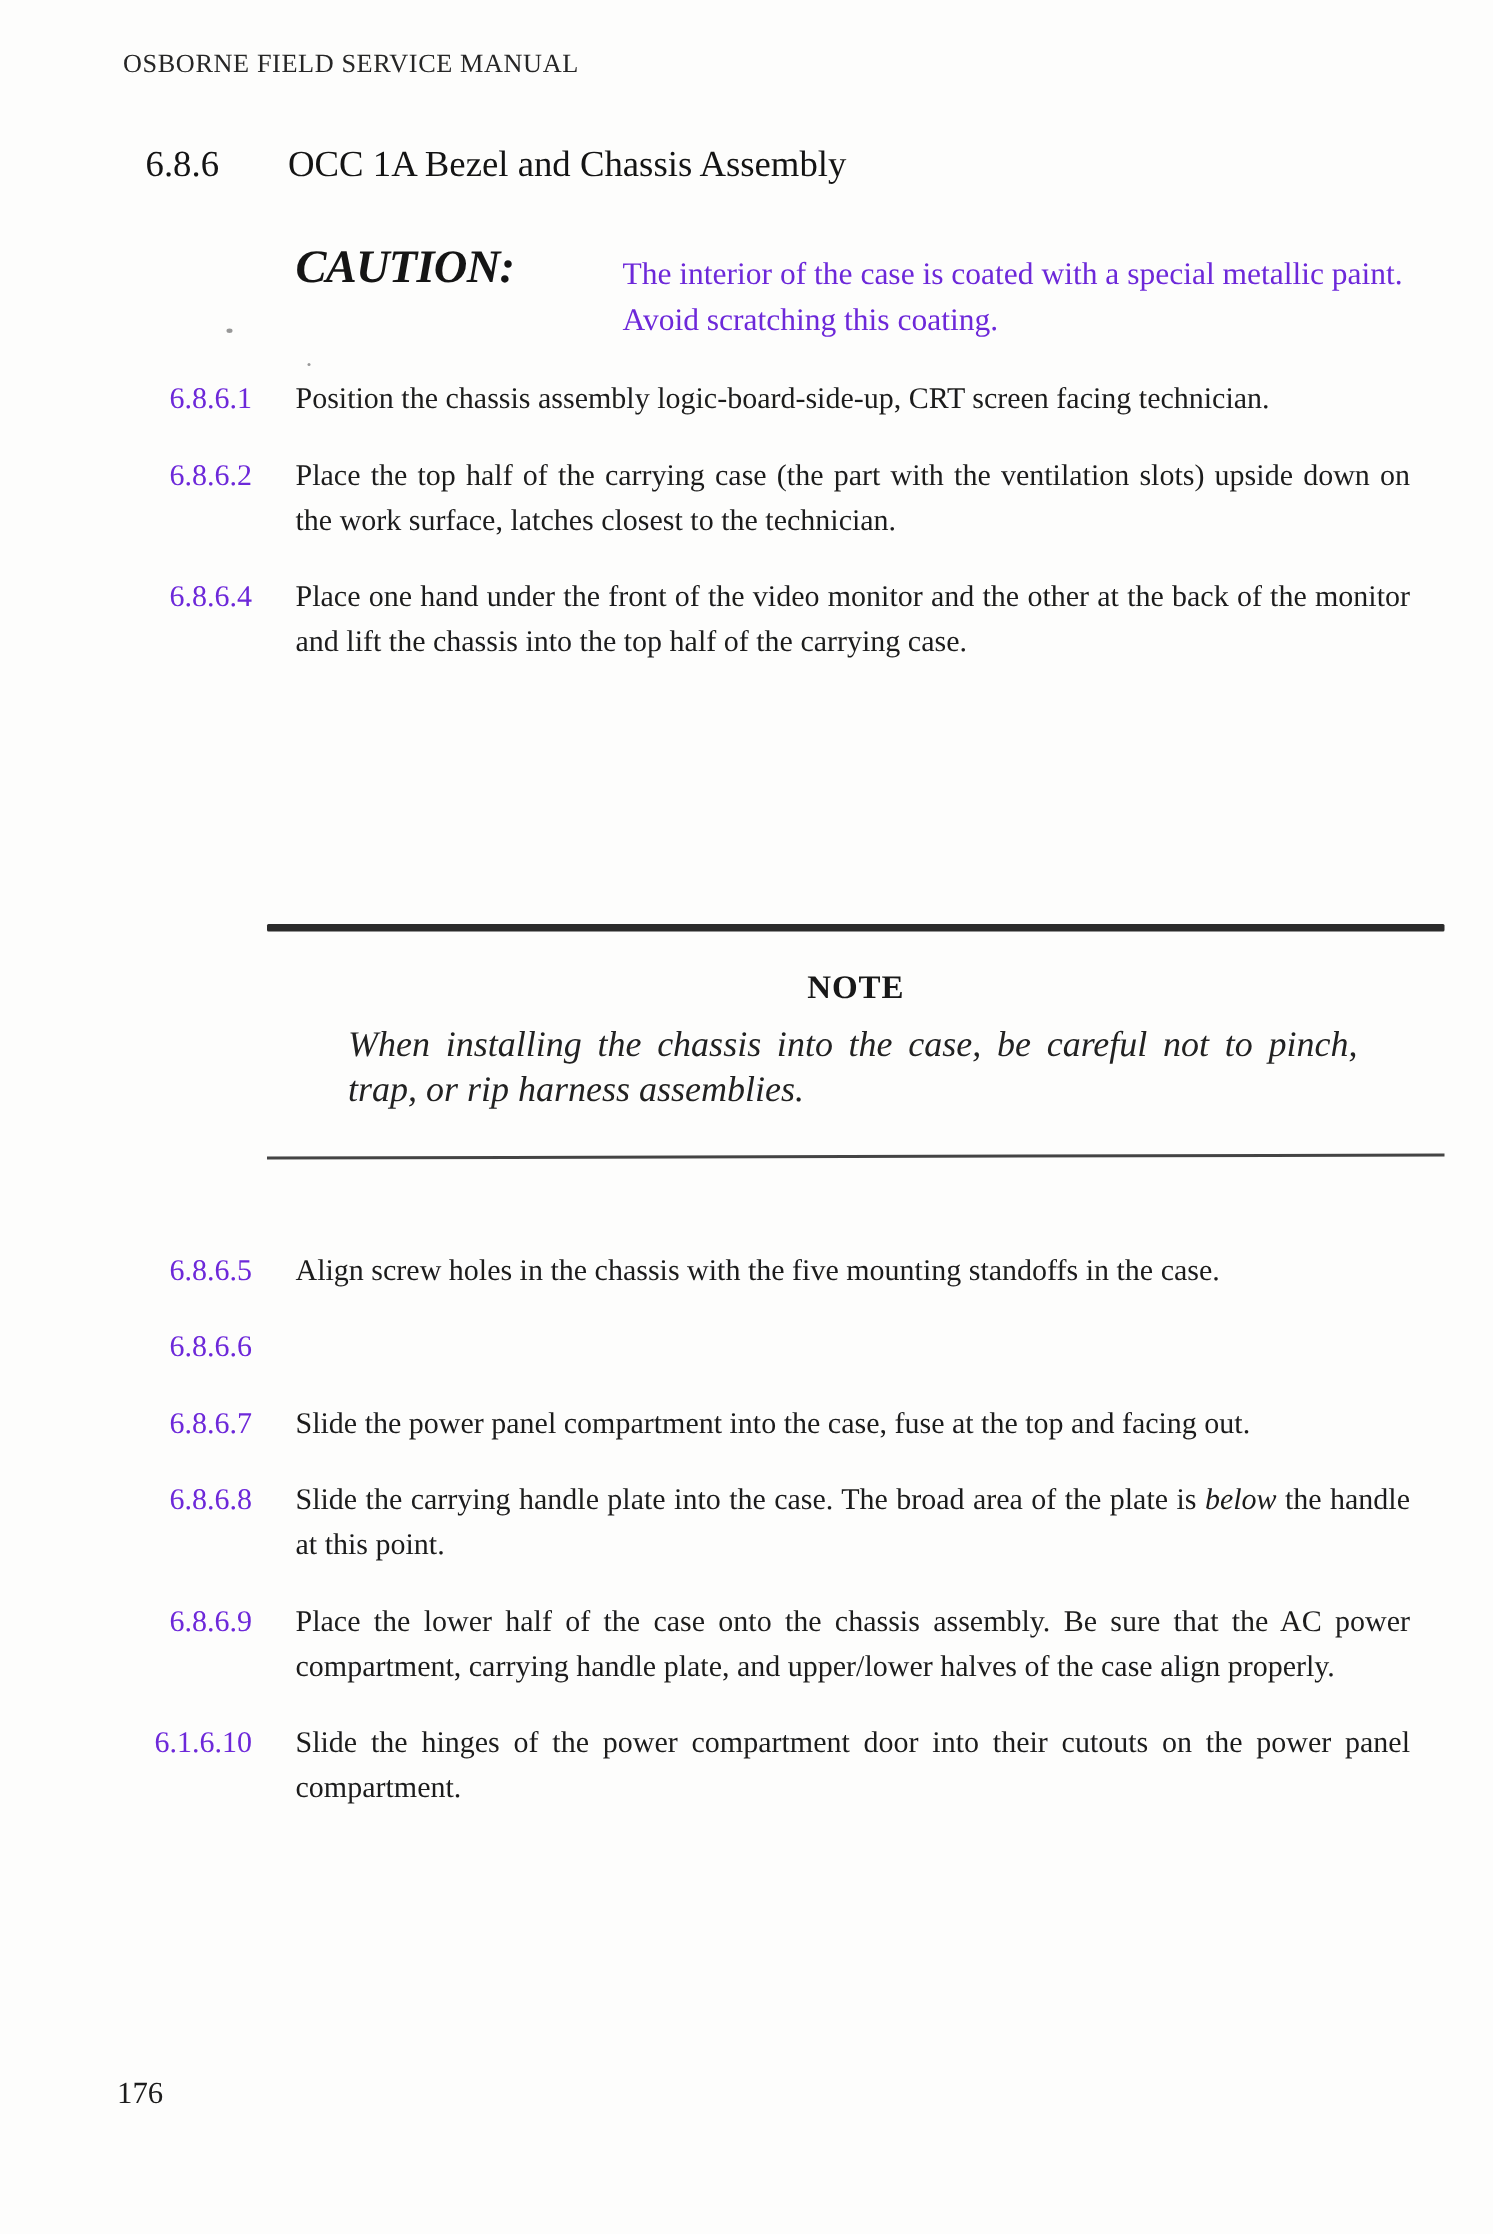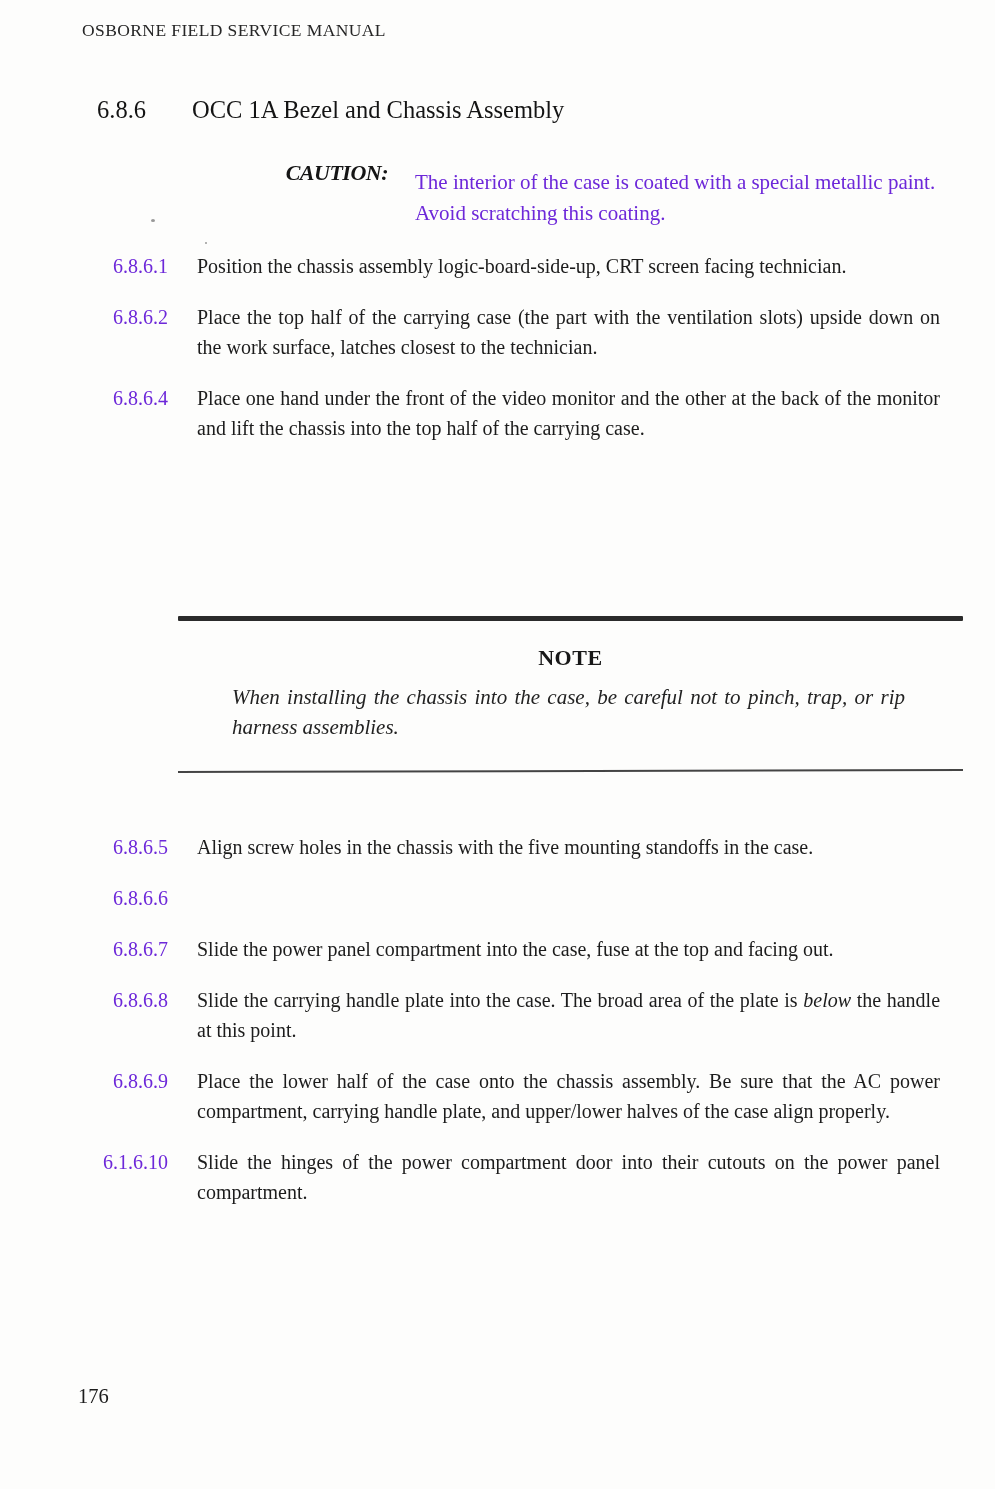--- a/index.html
+++ b/index.html
@@ -5,37 +5,37 @@
   html, body { margin: 0; padding: 0; }
   body {
     width: 995px; height: 1489px;
     background: #fdfdfc;
     font-family: "Liberation Serif", serif;
     color: #1e1e1e;
     position: relative;
     overflow: hidden;
   }
   .running-head {
-    position: absolute; left: 82px; top: 20px;
+    position: absolute; left: 82px; top: 32px;
     font-size: 17.5px; letter-spacing: 0.4px;
     color: #262626;
   }
   .section-heading {
     position: absolute; left: 97px; top: 96px;
     font-size: 24.5px; font-weight: normal; color: #141414;
   }
   .section-heading .sec-title { margin-left: 46px; }
   .caution-block {
     position: absolute; left: 197px; top: 161px; width: 750px;
     display: flex; align-items: flex-start;
   }
   .caution-label {
     flex: none; width: 191px;
-    font-size: 22px; font-weight: bold; font-style: italic;
-    line-height: 1.1; color: #151515; letter-spacing: -0.5px; text-align: right;
+    font-size: 31px; font-weight: bold; font-style: italic;
+    line-height: 1.1; color: #151515; letter-spacing: -0.5px;
   }
   .caution-text {
     width: 557px; font-size: 21px; line-height: 31px;
     padding-top: 6px; color: #6d28d9; margin-left: 27px;
   }
   .steps { position: absolute; left: 58px; width: 882px; }
   #steps-before { top: 251px; }
   #steps-after { top: 832px; }
   .step { display: flex; margin-bottom: 21px; }
   .step-number {
@@ -52,21 +52,21 @@
     position: absolute; left: 178px; top: 616px; width: 785px;
   }
   .rule-thick { height: 5px; background: #2b2b2b; border-radius: 1px; }
   .note-label {
     margin-top: 24px; text-align: center;
     font-size: 22px; font-weight: bold; letter-spacing: 0.6px;
     color: #181818;
   }
   .note-text {
     margin: 11px 58px 0 54px;
-    font-size: 21px; font-style: italic; line-height: 30px;
+    font-size: 24px; font-style: italic; line-height: 30px;
     text-align: justify; color: #222;
   }
   .rule-thin { height: 2px; background: #444; margin-top: 28px; transform: rotate(-0.15deg); }
   .page-number {
     position: absolute; left: 78px; top: 1385px;
     font-size: 20.5px; color: #1c1c1c;
   }
   .speck { position: absolute; background: #555; border-radius: 50%; opacity: 0.6; }
   .speck-1 { left: 151px; top: 219px; width: 4px; height: 3px; }
   .speck-2 { left: 205px; top: 242px; width: 2px; height: 2px; }

